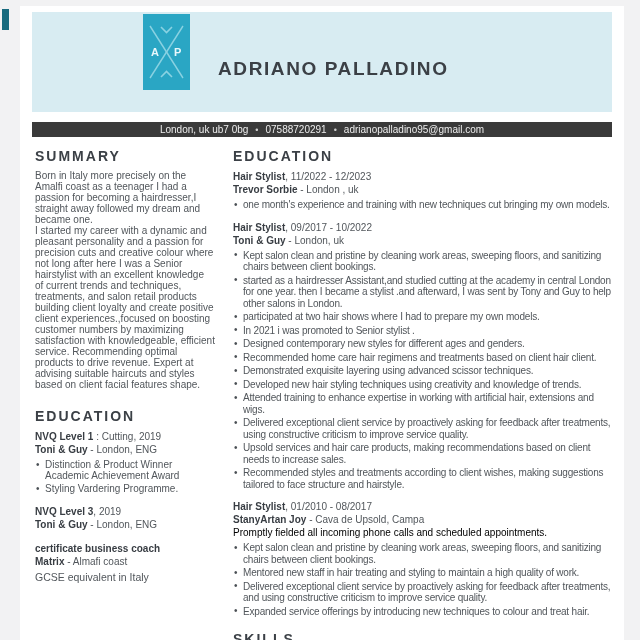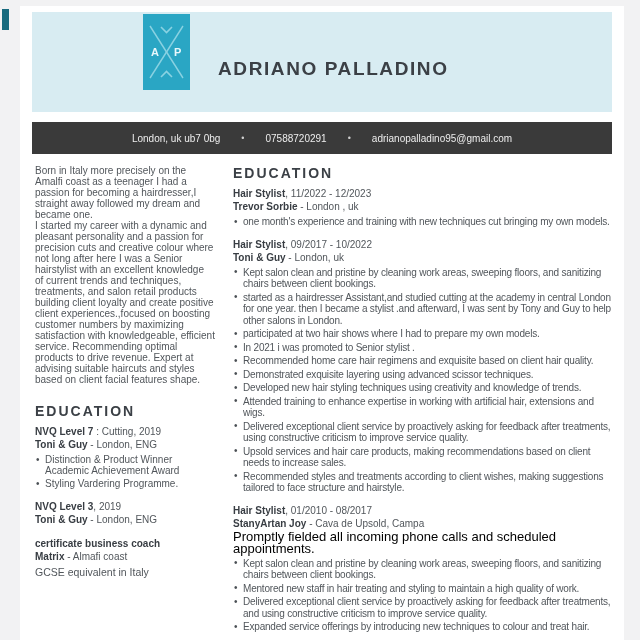--- a/index.html
+++ b/index.html
@@ -17,22 +17,22 @@
   }
   
   .band { position:relative; margin:6px 12px 0; height:100px; background:var(--band,#d8ecf2); }
   .logo { position:absolute; left:111px; top:2px; width:47px; height:76px; }
   .band h1 {
     position:absolute; left:186px; top:46px; margin:0;
     font-size:19px; font-weight:700; letter-spacing:1.6px; color:var(--heading,#3b4046);
   }
   
   .contact {
-    margin:10px 12px 0; height:32px; background:var(--bar,#3a3a3a);
-    color:#ededed; font-size:10px; display:flex; align-items:center; justify-content:center; gap:21px;
+    margin:10px 12px 0; height:15px; background:var(--bar,#3a3a3a);
+    color:#ededed; font-size:10px; display:flex; align-items:center; justify-content:center; gap:7px;
   }
   .contact .dot { color:#cfcfcf; font-size:9px; }
   
   .content { display:flex; padding:0 12px 0 15px; margin-top:11px; }
   .col-left { flex:0 0 180px; width:180px; }
   .col-gap { flex:0 0 18px; }
   .col-right { flex:1 1 auto; min-width:0; }
   h2 {
     margin:0 0 6px; font-size:14px; font-weight:700; letter-spacing:2px;
     color:var(--heading,#3b4046);
@@ -52,21 +52,21 @@
   ul.bullets:empty { display:none; margin:0; }
   ul.bullets li {
     position:relative; padding-left:10px; margin:0 0 2px;
     font-size:10px; line-height:11.5px; color:var(--body_text,#51565b);
   }
   ul.bullets li::before { content:"\2022"; position:absolute; left:1px; top:-0.5px; color:#4b5055; }
   .col-left ul.bullets li { line-height:11px; }
   .col-right ul.bullets li { letter-spacing:-0.2px; }
   
   .job { margin-bottom:10px; }
-  .intro { font-size:13px; line-height:12px; margin-top:1px; }
+  .intro { font-size:10px; line-height:12px; margin-top:1px; }
 </style>
 </head>
 <body>
 
 <div class="canvas">
   <div class="edge-mark"></div>
 
   <div class="page">
 
     <header class="band">
@@ -88,29 +88,30 @@
       <span>London, uk ub7 0bg</span>
       <span class="dot">•</span>
       <span>07588720291</span>
       <span class="dot">•</span>
       <span>adrianopalladino95@gmail.com</span>
     </div>
 
     <div class="content">
 
       <aside class="col-left">
+        <h2>SUMMARY</h2>
 
           <p class="body">Born in Italy more precisely on the Amalfi coast as a teenager I had a passion for becoming a hairdresser,I straight away followed my dream and became one.</p>
 
           <p class="body">I started my career with a dynamic and pleasant personality and a passion for precision cuts and creative colour where not long after here I was a Senior hairstylist with an excellent knowledge of current trends and techniques, treatments, and salon retail products building client loyalty and create positive client experiences.,focused on boosting customer numbers by maximizing satisfaction with knowledgeable, efficient service. Recommending optimal products to drive revenue. Expert at advising suitable haircuts and styles based on client facial features shape.</p>
 
         <h2 class="edu-h">EDUCATION</h2>
 
           <div class="edu-entry">
-            <div class="line"><b>NVQ Level 7</b><span> : Cutting, 2019</span></div>
+            <div class="line"><b>NVQ Level 1</b><span> : Cutting, 2019</span></div>
             <div class="line"><b>Toni &amp; Guy</b><span> - London, ENG</span></div>
             <ul class="bullets">
 
                 <li>Distinction &amp; Product Winner Academic Achievement Award</li>
 
                 <li>Styling Vardering Programme.</li>
 
             </ul>
 
           </div>
@@ -159,22 +160,23 @@
             <ul class="bullets">
 
                 <li>Kept salon clean and pristine by cleaning work areas, sweeping floors, and sanitizing chairs between client bookings.</li>
 
                 <li>started as a hairdresser Assistant,and studied cutting at the academy in central London for one year. then I became a stylist .and afterward, I was sent by Tony and Guy to help other salons in London.</li>
 
                 <li>participated at two hair shows where I had to prepare my own models.</li>
 
                 <li>In 2021 i was promoted to Senior stylist .</li>
 
-
-                <li>Recommended home care hair regimens and exquisite based on client hair quality.</li>
+                <li>Designed contemporary new styles for different ages and genders.</li>
+
+                <li>Recommended home care hair regimens and treatments based on client hair client.</li>
 
                 <li>Demonstrated exquisite layering using advanced scissor techniques.</li>
 
                 <li>Developed new hair styling techniques using creativity and knowledge of trends.</li>
 
                 <li>Attended training to enhance expertise in working with artificial hair, extensions and wigs.</li>
 
                 <li>Delivered exceptional client service by proactively asking for feedback after treatments, using constructive criticism to improve service quality.</li>
 
                 <li>Upsold services and hair care products, making recommendations based on client needs to increase sales.</li>

